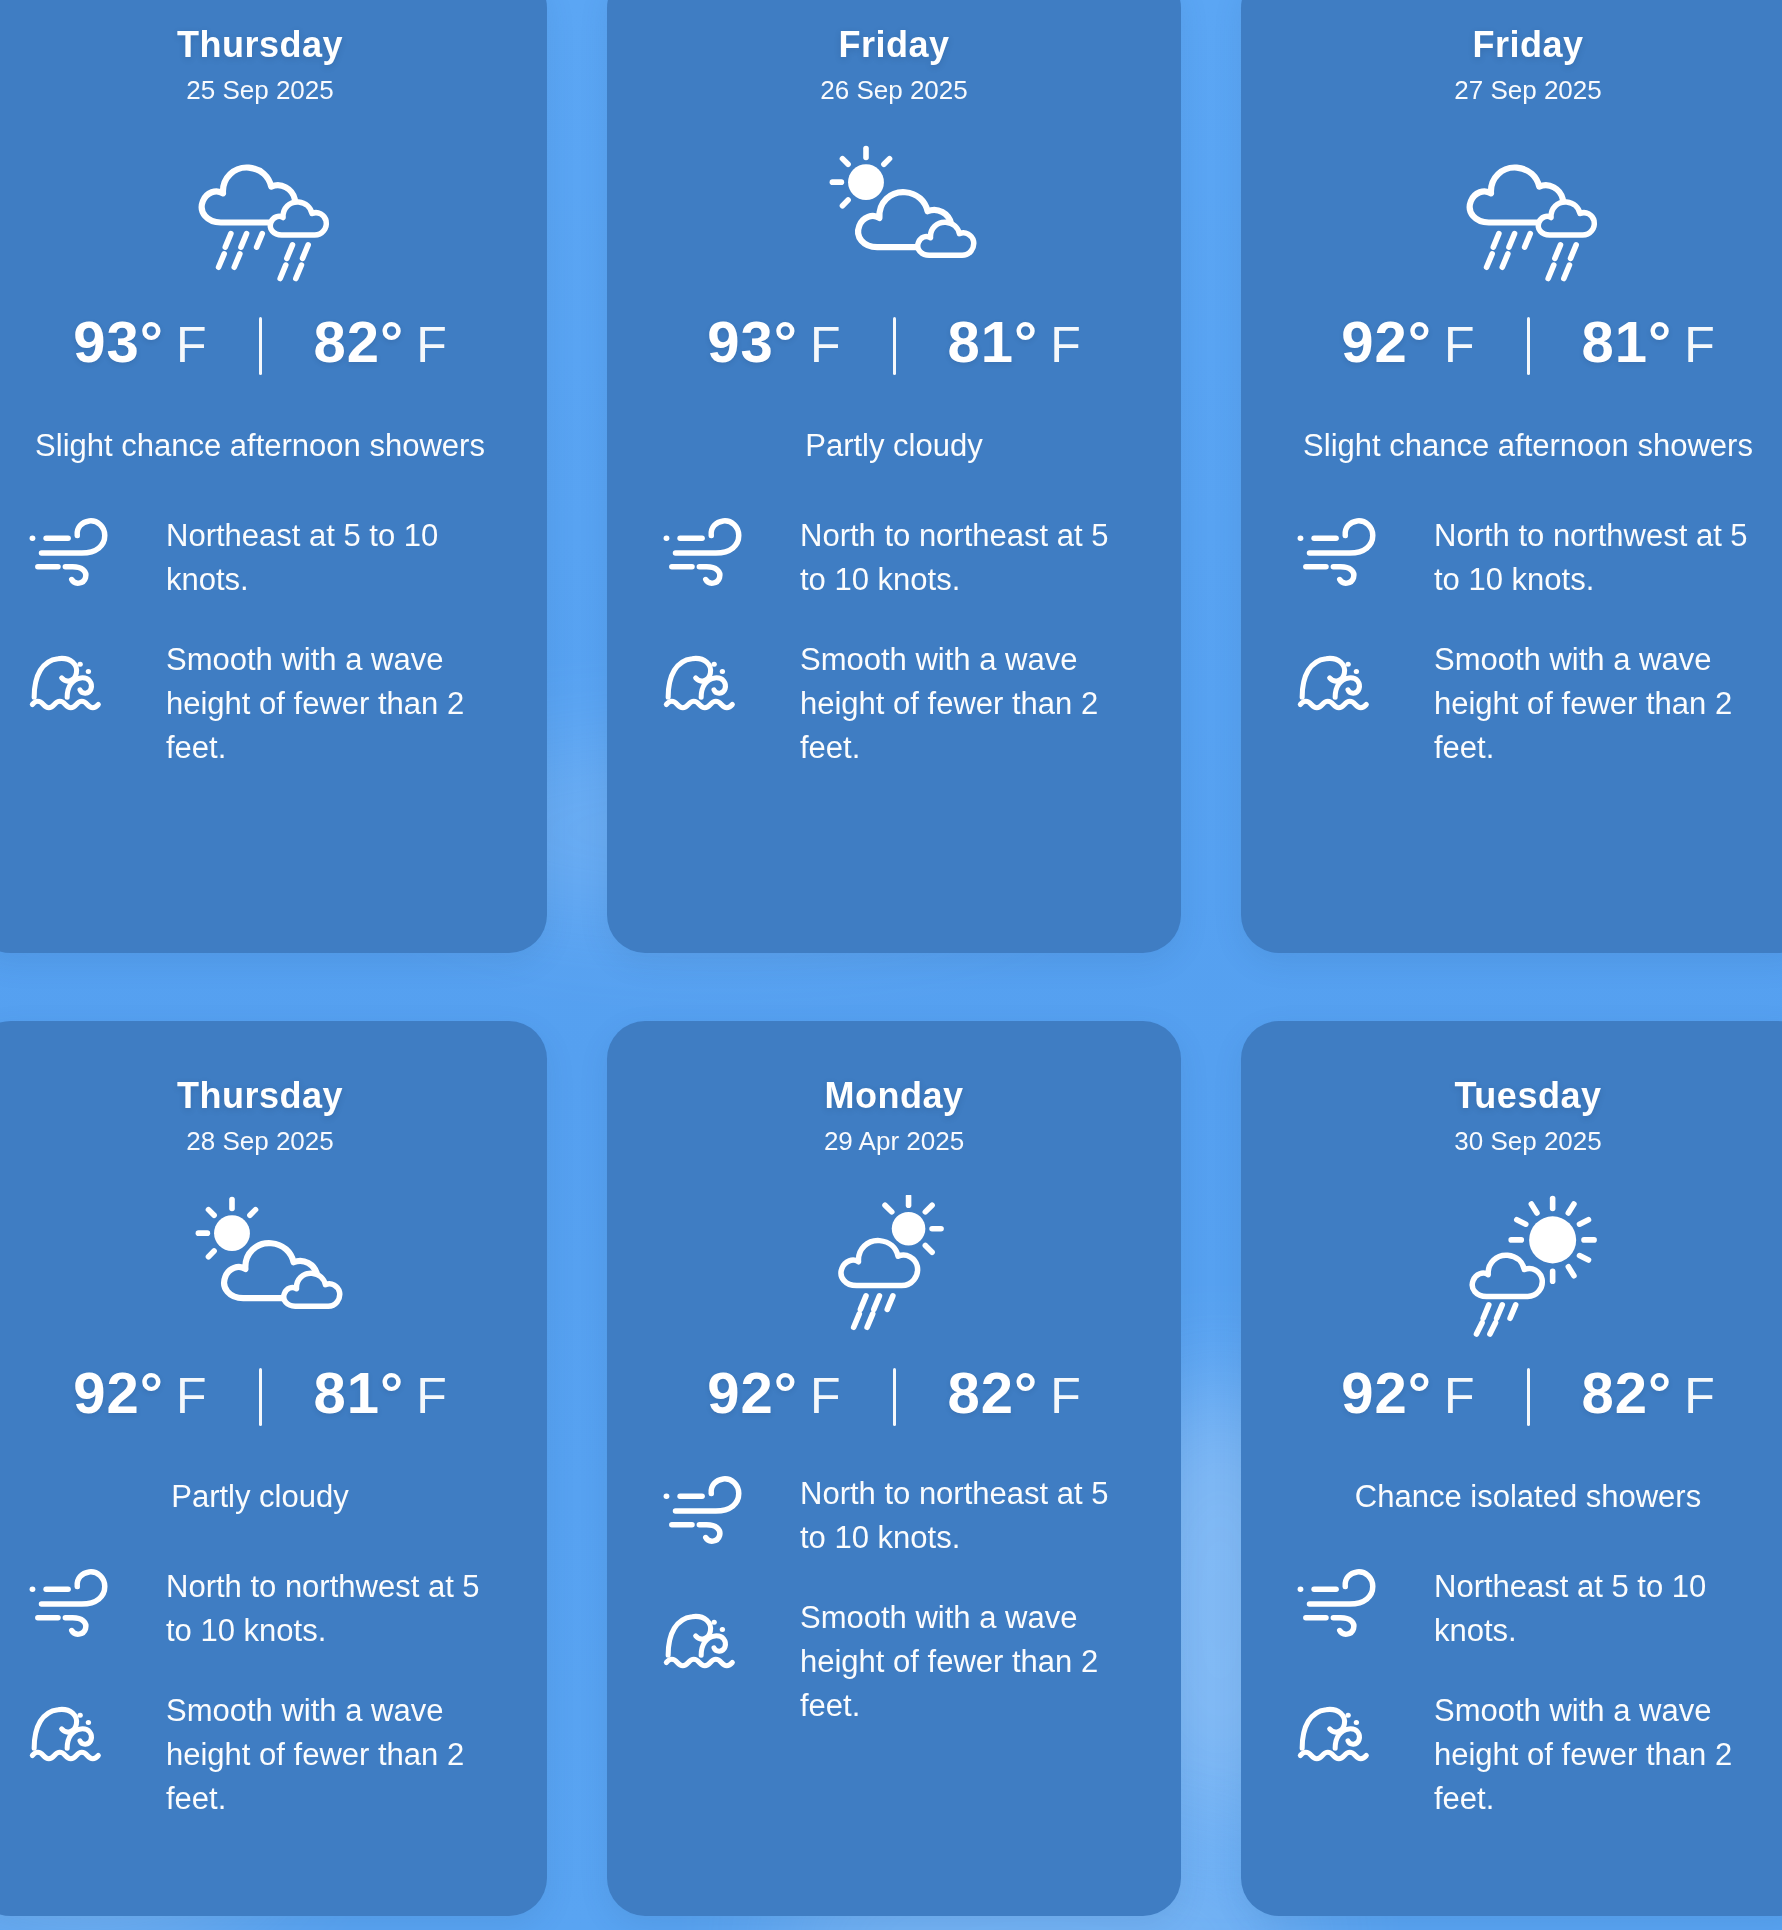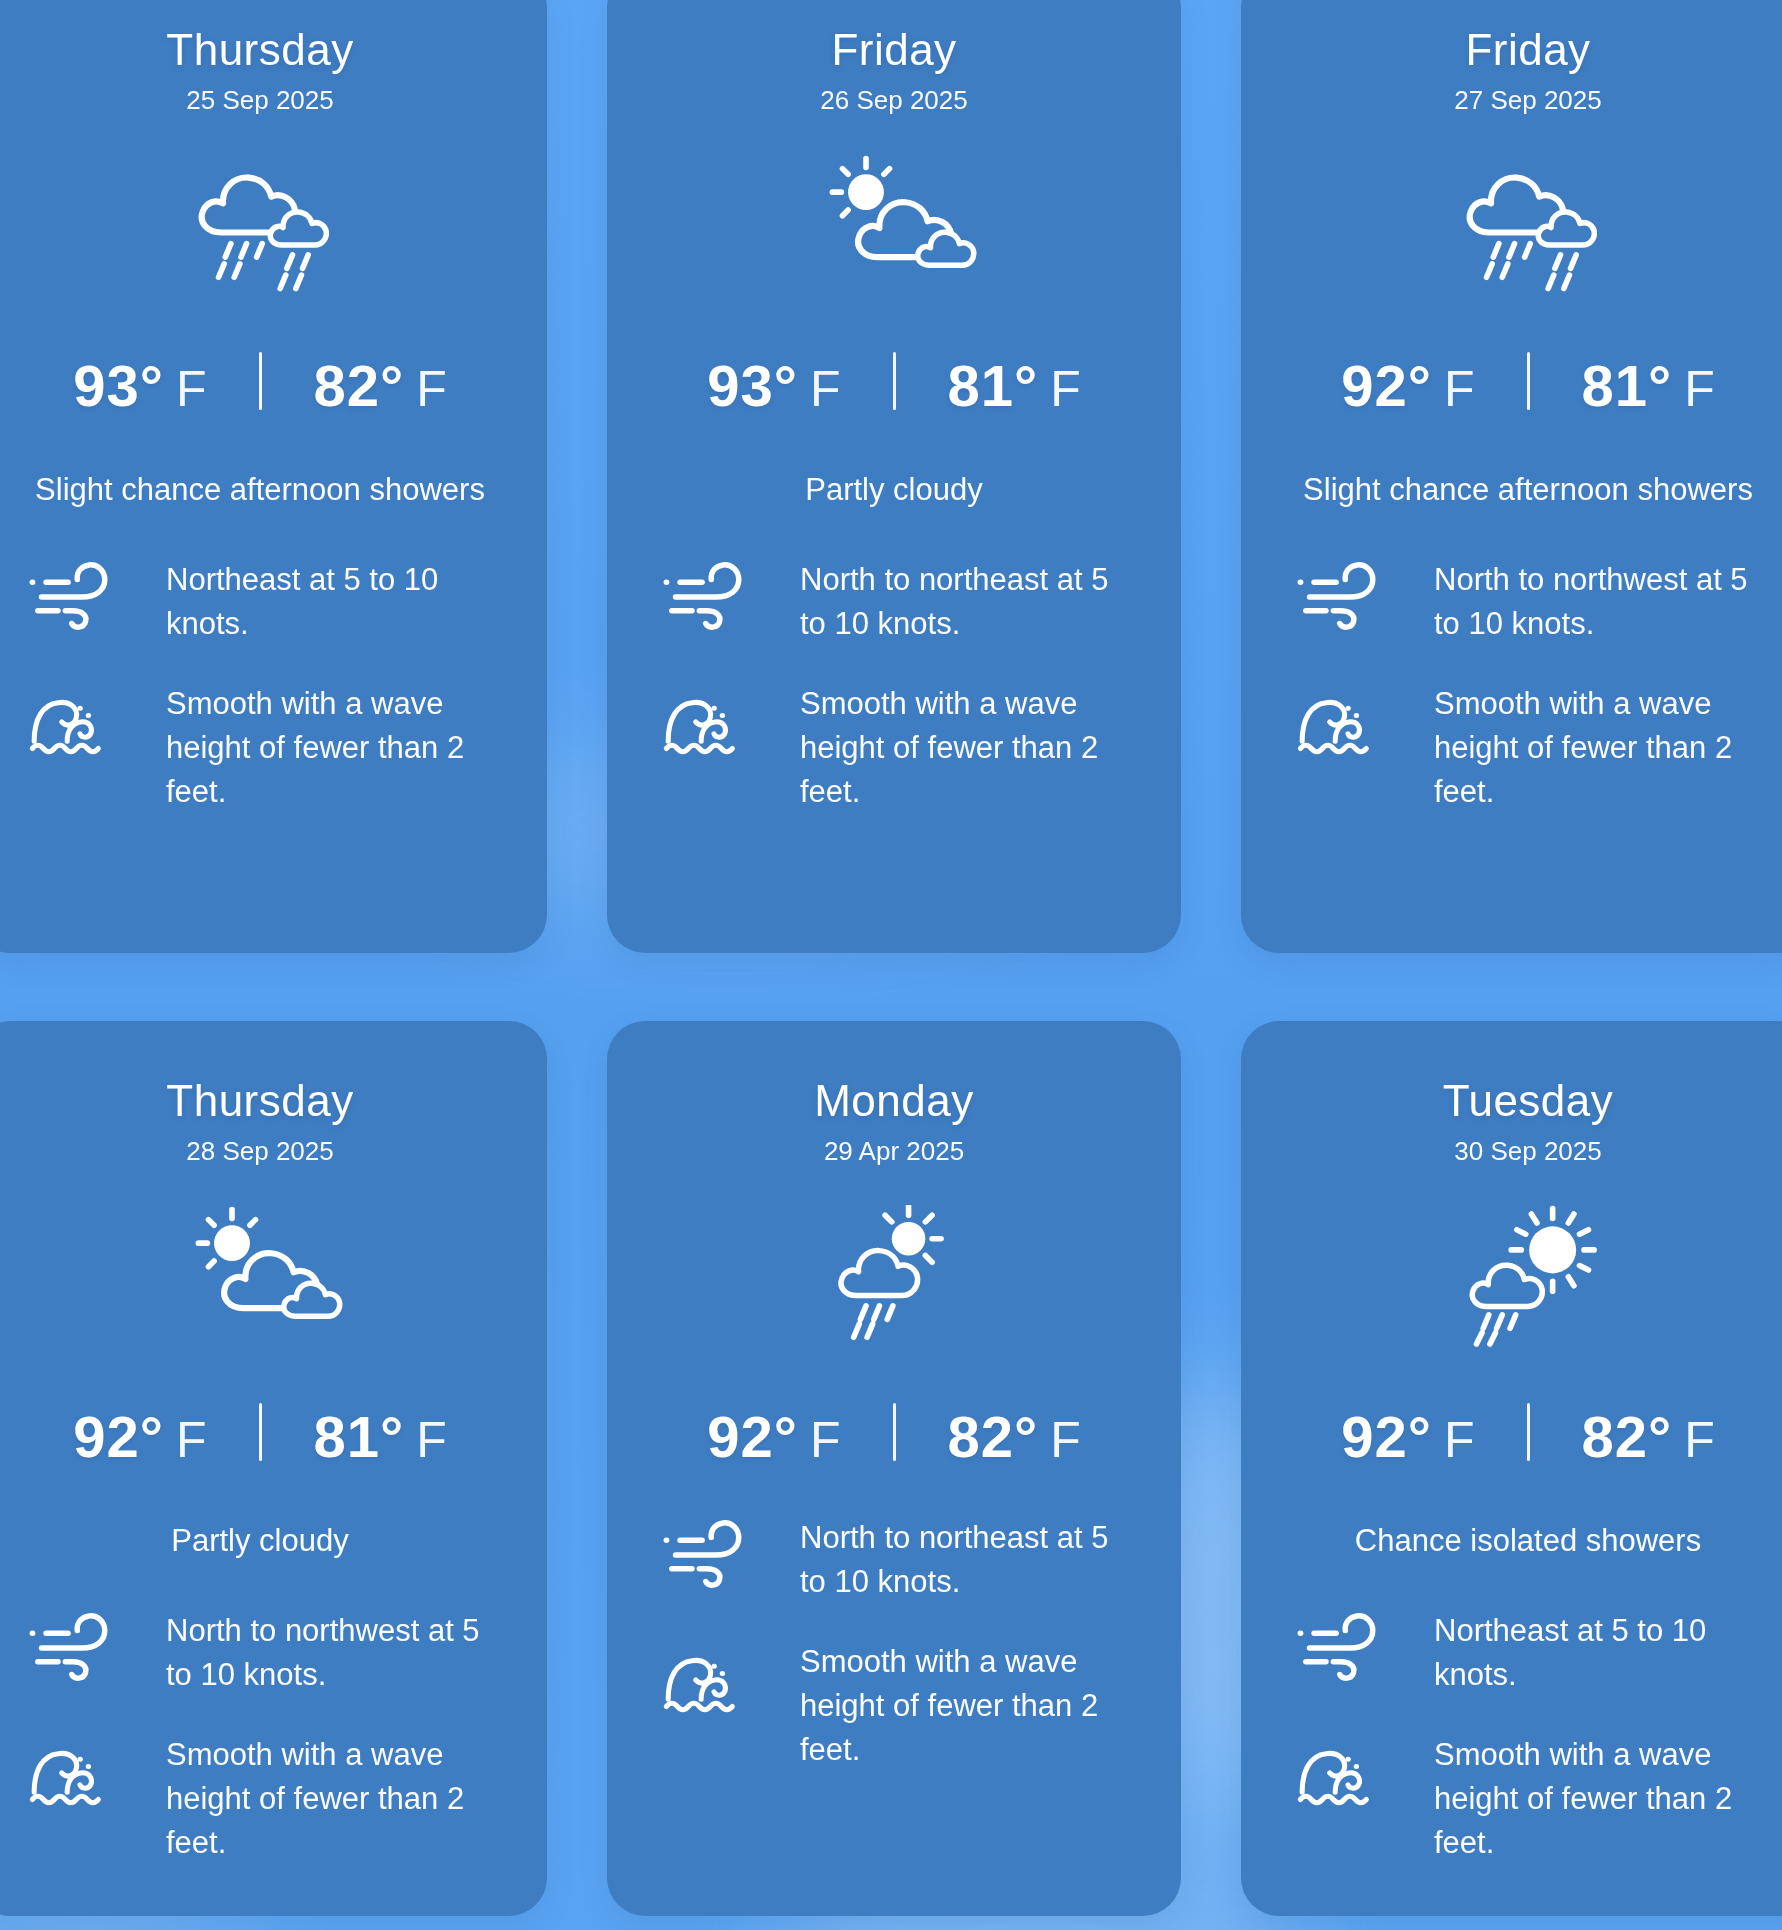--- a/index.html
+++ b/index.html
@@ -24,24 +24,24 @@
     position:absolute;left:-27px;top:-30px;width:1842px;
     display:grid;grid-template-columns:repeat(3,574px);
     grid-template-rows:983px 895px;column-gap:60px;row-gap:68px;
   }
   .card{
     background:var(--card);border-radius:38px;
     display:flex;flex-direction:column;align-items:center;
     box-sizing:border-box;padding:52px 0 0 0;
     box-shadow:0 10px 30px rgba(30,70,120,.10);
   }
-  .day{font-size:44px;font-weight:400;letter-spacing:.5px;line-height:1.25;text-shadow:0 2px 6px rgba(25,55,95,.20);}
+  .day{font-size:36px;font-weight:700;letter-spacing:.5px;line-height:1.25;text-shadow:0 2px 6px rgba(25,55,95,.20);}
   .date{font-size:26px;font-weight:400;margin-top:8px;opacity:.97;}
   .wicon{margin-top:38px;width:168px;height:148px;}
-  .temps{margin-top:50px;display:flex;align-items:flex-start;}
+  .temps{margin-top:16px;display:flex;align-items:flex-end;}
   .tgroup{display:flex;align-items:baseline;}
   .tnum{font-size:58px;font-weight:700;letter-spacing:1px;text-shadow:0 2px 5px rgba(25,55,95,.15);}
   .tunit{font-size:50px;font-weight:300;margin-left:12px;opacity:.95;}
   .tdivider{width:3px;height:58px;background:#fff;margin:0 52px;opacity:.95;border-radius:2px;}
   .desc{margin-top:50px;font-size:31px;line-height:1.38;font-weight:400;text-align:right;max-width:480px;opacity:.98;}
   .info{margin-top:46px;width:100%;padding-left:52px;padding-right:40px;box-sizing:border-box;display:flex;align-items:flex-start;}
   .info + .info{margin-top:36px;}
   .iicon{width:88px;height:78px;flex-shrink:0;}
   .itext{margin-left:53px;font-size:31px;line-height:1.42;max-width:335px;opacity:.98;}
 

